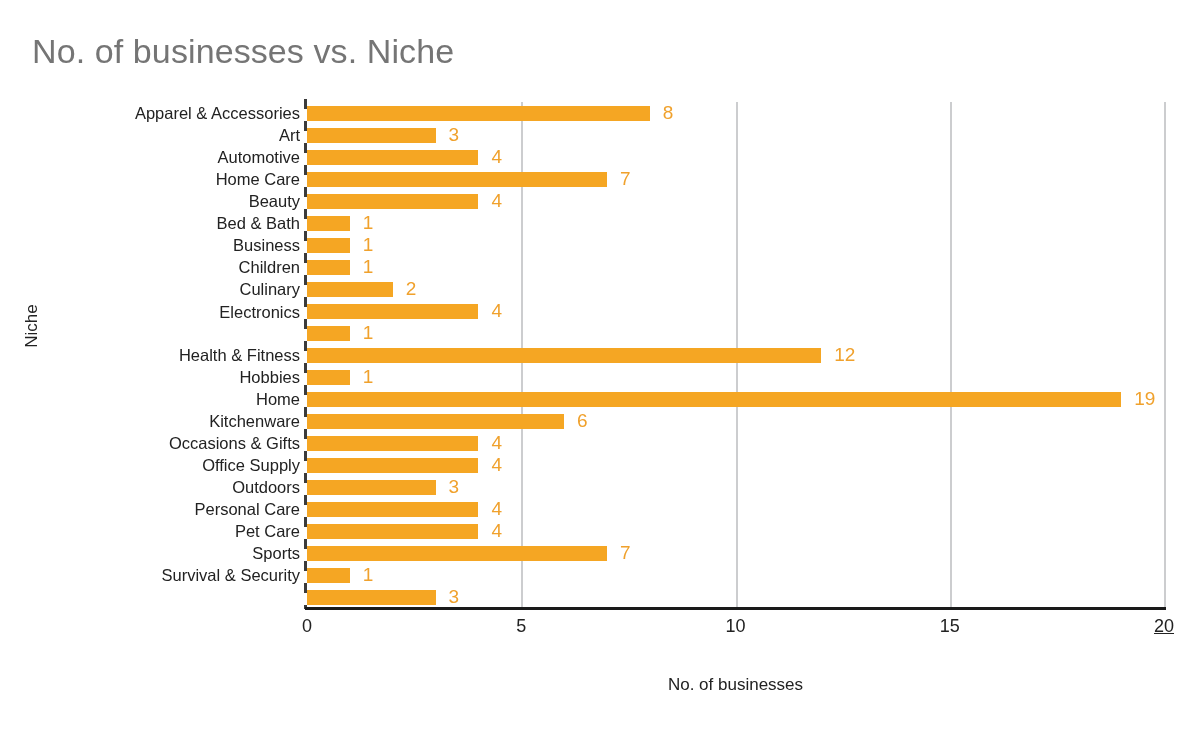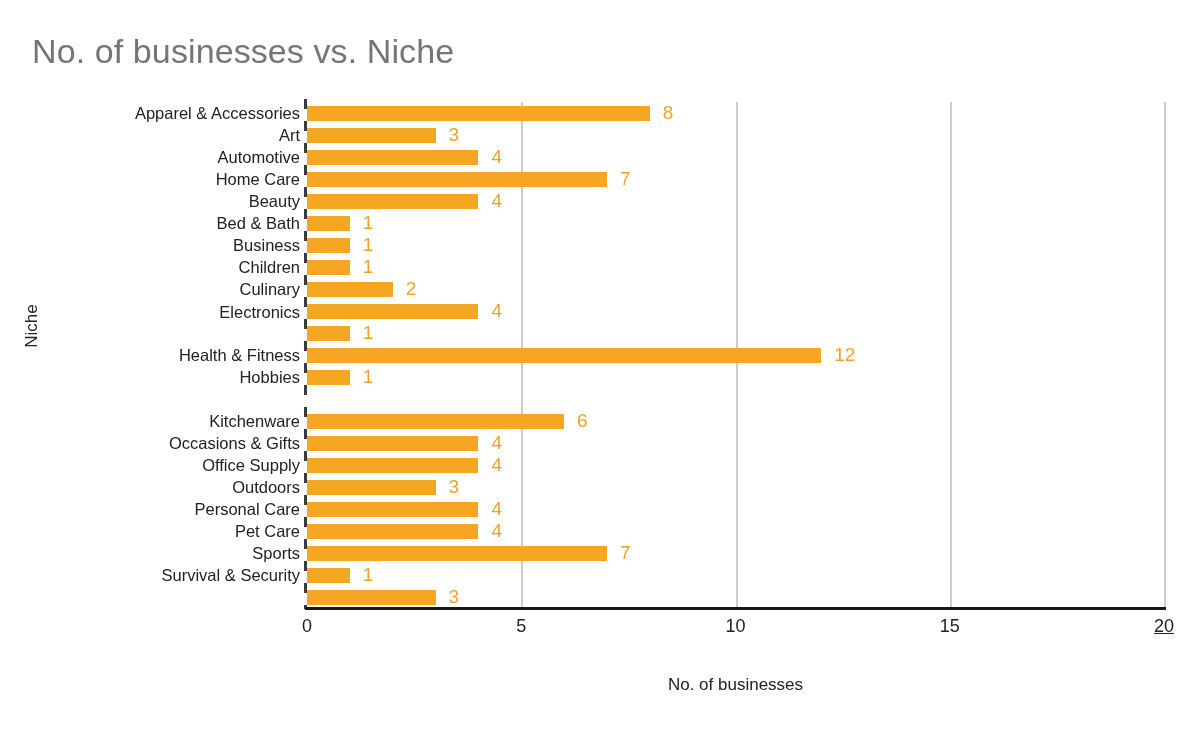--- a/index.html
+++ b/index.html
@@ -169,20 +169,21 @@
       <div class="cat-label" style="top: 43.5px;">Automotive</div>
       <div class="cat-label" style="top: 65.5px;">Home Care</div>
       <div class="cat-label" style="top: 87.5px;">Beauty</div>
       <div class="cat-label" style="top: 109.5px;">Bed &amp; Bath</div>
       <div class="cat-label" style="top: 131.5px;">Business</div>
       <div class="cat-label" style="top: 153.5px;">Children</div>
       <div class="cat-label" style="top: 175.5px;">Culinary</div>
       <div class="cat-label" style="top: 199px;">Electronics</div>
       <div class="cat-label" style="top: 241.5px;">Health &amp; Fitness</div>
       <div class="cat-label" style="top: 263.5px;">Hobbies</div>
+      <div class="cat-label" style="top: 285.5px;">Home</div>
       <div class="cat-label" style="top: 307.5px;">Kitchenware</div>
       <div class="cat-label" style="top: 329.5px;">Occasions &amp; Gifts</div>
       <div class="cat-label" style="top: 351.5px;">Office Supply</div>
       <div class="cat-label" style="top: 373.5px;">Outdoors</div>
       <div class="cat-label" style="top: 395.5px;">Personal Care</div>
       <div class="cat-label" style="top: 439.5px;">Sports</div>
       <div class="cat-label" style="top: 417.5px;">Pet Care</div>
       <div class="cat-label" style="top: 461.5px;">Survival &amp; Security</div>
     </div>
 
@@ -249,20 +250,24 @@
       <div class="bar-row" style="top: 242px;">
         <div class="bar" title="Health &amp; Fitness: 12" style="width: 514.2px;"></div>
         <div class="bar-value" style="left: 527.2px;">12</div>
       </div>
       <div class="yaxis-seg" style="top: 239px; height: 10px;"></div>
       <div class="bar-row" style="top: 264px;">
         <div class="bar" title="Hobbies: 1" style="width: 42.85px;"></div>
         <div class="bar-value" style="left: 55.85px;">1</div>
       </div>
       <div class="yaxis-seg" style="top: 261px; height: 10px;"></div>
+      <div class="bar-row" style="top: 286px;">
+        <div class="bar" title="Home: 19" style="width: 814.15px;"></div>
+        <div class="bar-value" style="left: 827.15px;">19</div>
+      </div>
       <div class="yaxis-seg" style="top: 283px; height: 10px;"></div>
       <div class="bar-row" style="top: 308px;">
         <div class="bar" title="Kitchenware: 6" style="width: 257.1px;"></div>
         <div class="bar-value" style="left: 270.1px;">6</div>
       </div>
       <div class="yaxis-seg" style="top: 305px; height: 10px;"></div>
       <div class="bar-row" style="top: 330px;">
         <div class="bar" title="Occasions &amp; Gifts: 4" style="width: 171.4px;"></div>
         <div class="bar-value" style="left: 184.4px;">4</div>
       </div>

